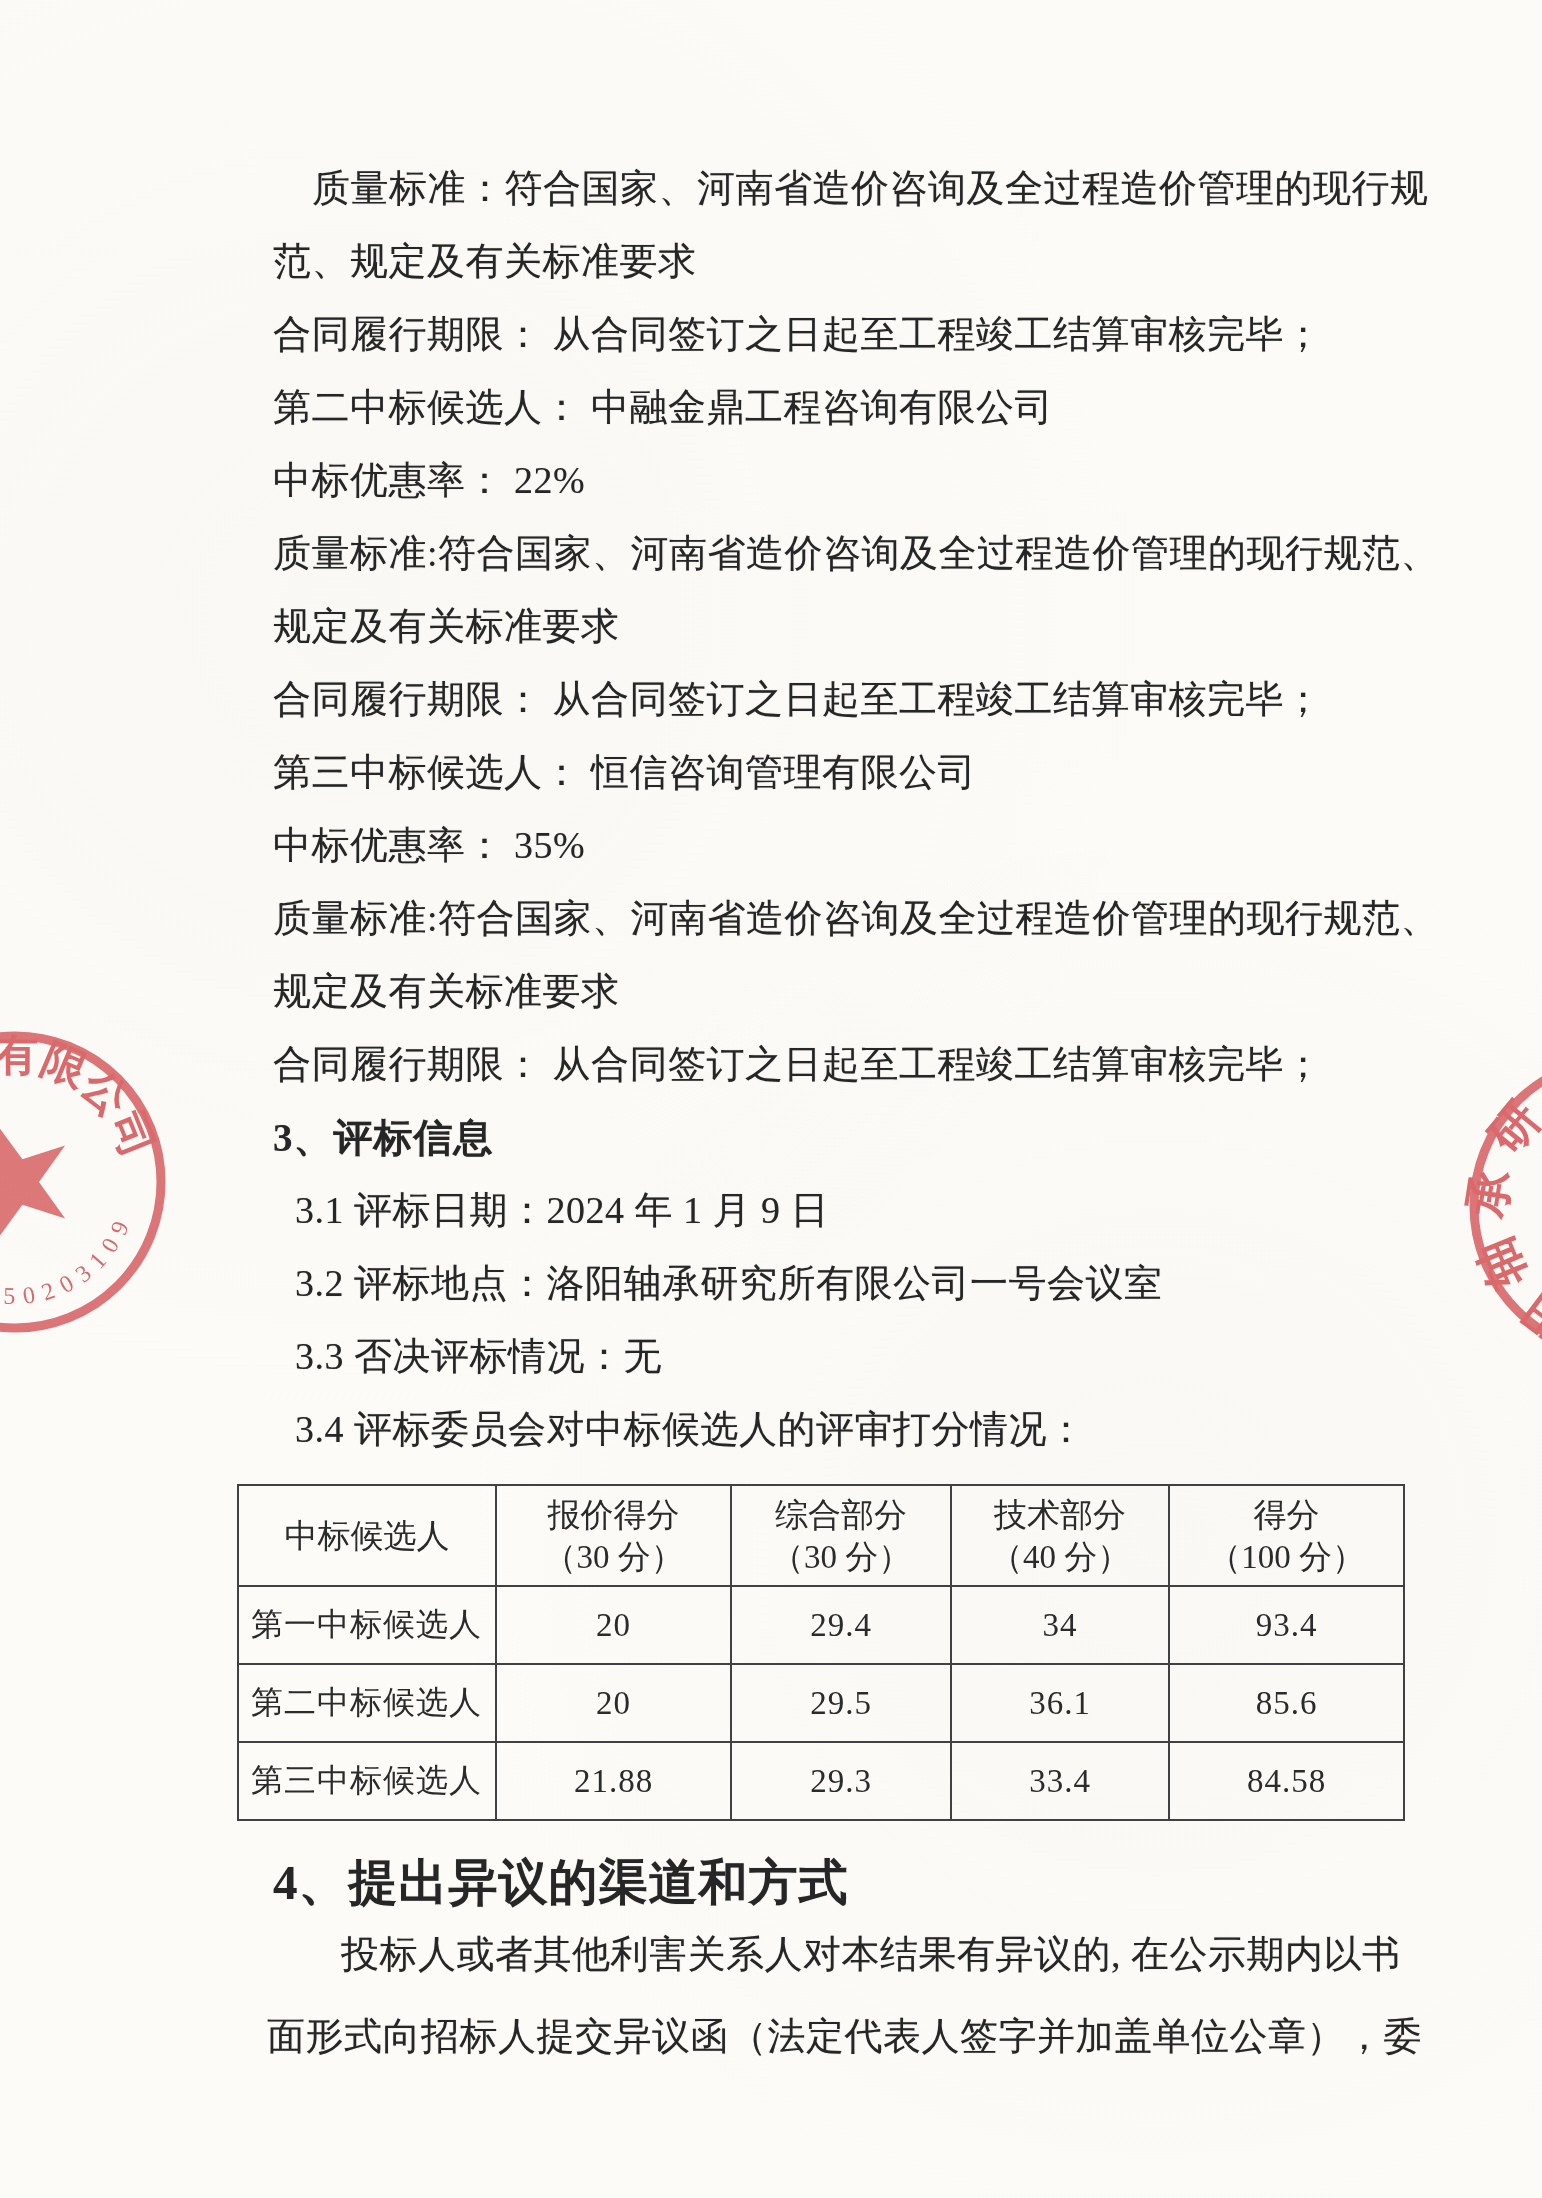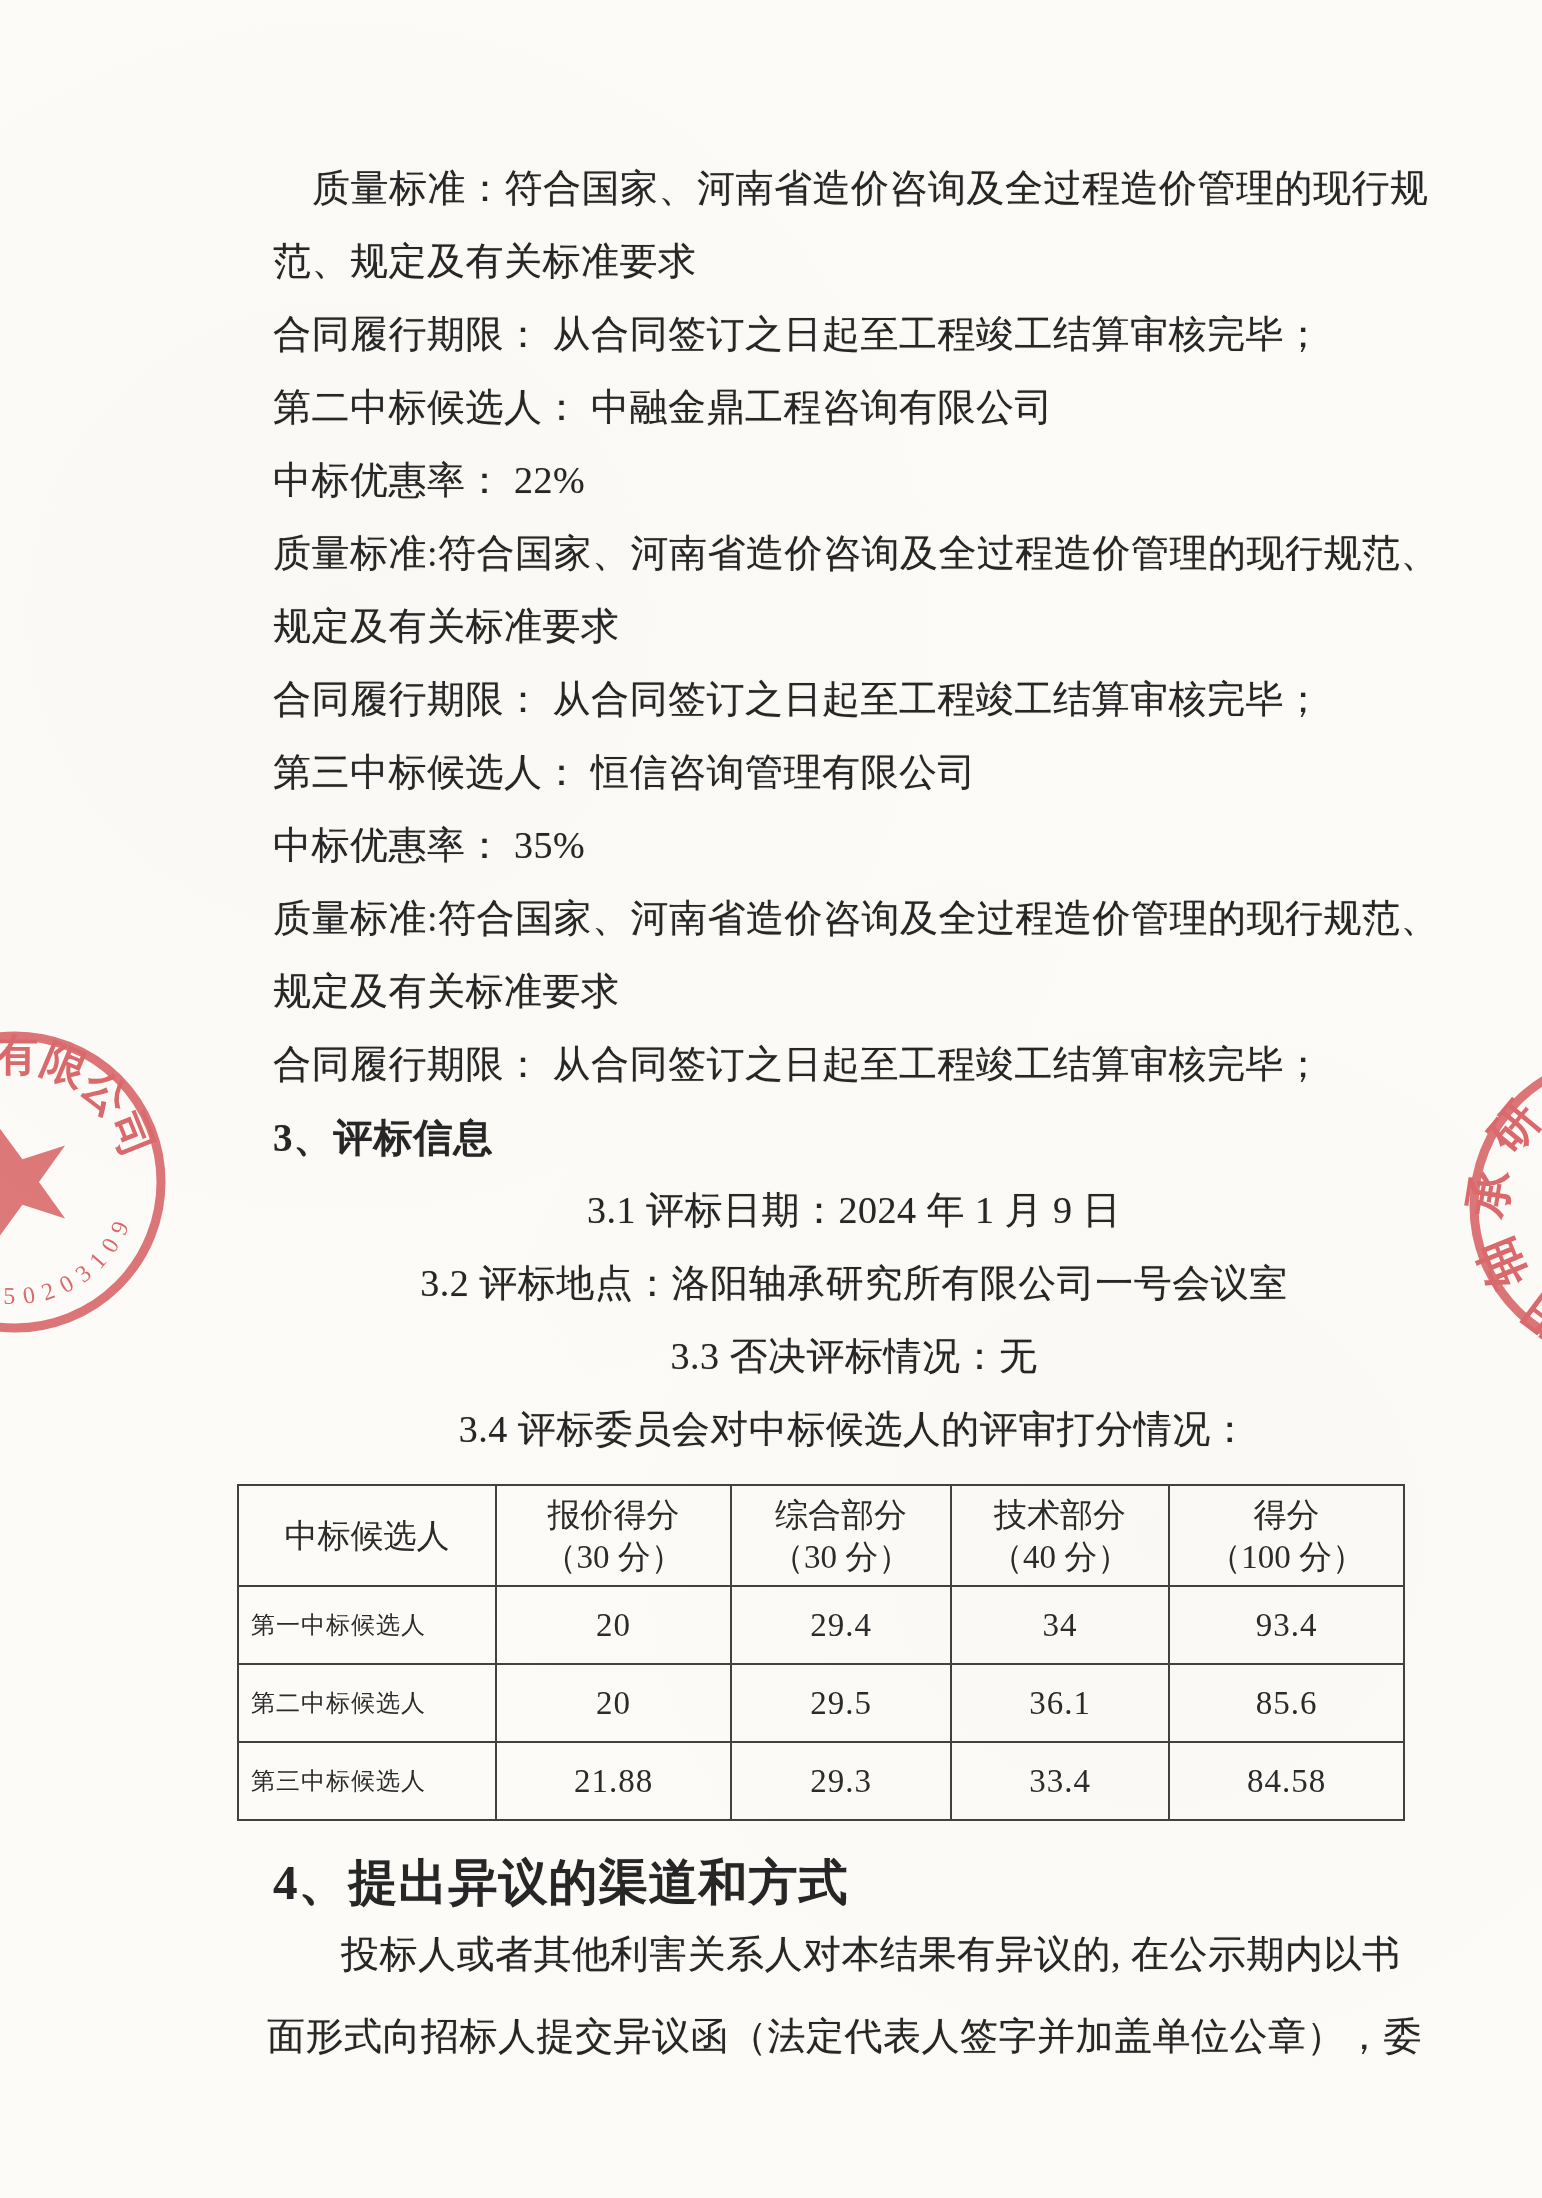--- a/index.html
+++ b/index.html
@@ -17,42 +17,42 @@
   }
   .content{
     position:absolute;left:273px;top:152px;width:1140px;z-index:1;
     text-shadow:0 0 1px rgba(40,40,40,.35);
   }
   .line{
     font-size:38px;height:73px;line-height:73px;
     white-space:nowrap;letter-spacing:.5px;
   }
   .line.first{padding-left:39px;}
-  .line.sub{padding-left:22px;text-align:center;}
+  .line.sub{padding-left:22px;}
   .line.heading{font-weight:bold;font-size:39px;letter-spacing:1px;}
   
   .score-table{
     border-collapse:collapse;table-layout:fixed;
     width:1166px;margin-left:-36px;margin-top:18px;
     text-shadow:none;
   }
   .score-table col.c1{width:258px}
   .score-table col.c2{width:235px}
   .score-table col.c3{width:220px}
   .score-table col.c4{width:218px}
   .score-table col.c5{width:235px}
   .score-table th,.score-table td{
     border:2px solid #414141;
     text-align:center;vertical-align:middle;
     font-weight:normal;color:#2b2b2b;
   }
   .score-table th{height:95px;font-size:33px;line-height:42px;padding:2px 0;}
   .score-table td{height:74px;font-size:33px;letter-spacing:1px;}
   .score-table td.cand{
-    text-align:left;padding-left:12px;font-size:24px;letter-spacing:1px;
+    text-align:left;padding-left:12px;font-size:32px;letter-spacing:1px;
   }
   .heading4{
     font-size:49px;font-weight:bold;letter-spacing:1px;
     height:72px;line-height:72px;margin-top:26px;white-space:nowrap;
   }
   .para{margin-top:-6px;}
   .para .pline{
     font-size:38px;line-height:82px;white-space:nowrap;letter-spacing:.5px;
   }
   .para .pline:first-child{text-indent:68px;}

